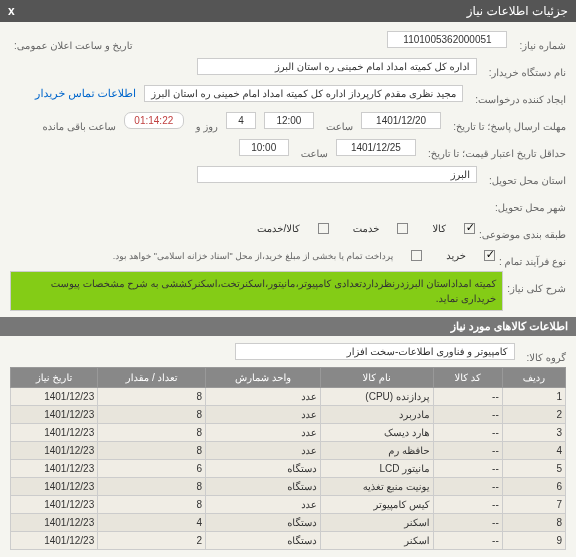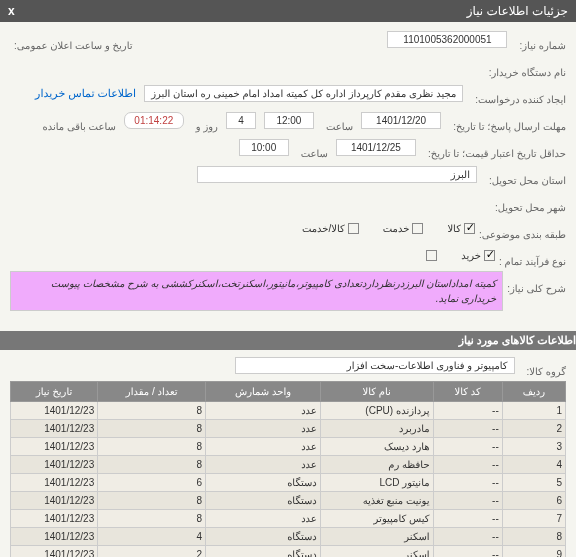--- a/index.html
+++ b/index.html
@@ -7,25 +7,25 @@
 .header-bar { background: #555; color: #fff; padding: 4px 8px; font-size: 12px; display: flex; justify-content: space-between; align-items: center; }
 .header-bar .close { cursor: pointer; font-weight: bold; }
 .content { padding: 6px 10px; }
 .row { display: flex; align-items: center; margin-bottom: 4px; min-height: 20px; }
 .lbl { color: #666; font-size: 10px; margin-left: 4px; white-space: nowrap; margin-top: 12px; }
 .val { background: #fff; border: 1px solid #ccc; padding: 2px 6px; font-size: 10px; min-width: 80px; text-align: center; }
 .val-wide { min-width: 280px; text-align: right; }
 .val-med { min-width: 120px; }
 .link { color: #0066cc; cursor: pointer; }
 .checkbox-row { display: flex; align-items: center; gap: 24px; margin: 4px 0; }
-.cb-item { display: flex; align-items: center; gap: 3px; font-size: 10px; text-align: center; }
+.cb-item { display: flex; align-items: center; gap: 18px; font-size: 10px; text-align: center; }
 .cb { width: 11px; height: 11px; border: 1px solid #888; display: inline-block; position: relative; }
 .cb.checked::after { content: "✓"; position: absolute; top: -3px; right: -1px; font-size: 11px; color: #000; }
-.section-title { background: #777; color: #fff; padding: 3px 0; font-size: 11px; font-weight: bold; margin: 20px -10px 4px -10px; }
-.desc-box { border: 1px solid #ccc; padding: 4px 6px; font-size: 10px; line-height: 1.5; background: #f0abfc; font-style: italic; }
+.section-title { background: #777; color: #fff; padding: 3px 8px; font-size: 11px; font-weight: bold; margin: 6px -10px 4px -10px; }
+.desc-box { border: 1px solid #ccc; padding: 4px 6px; font-size: 10px; line-height: 1.5; background: #84cc16; }
 table { width: 100%; border-collapse: collapse; font-size: 10px; margin-top: 2px; }
 th { background: #888; color: #fff; padding: 4px 9px; border: 1px solid #999; font-weight: normal; }
 td { background: #f0ede5; padding: 3px; border: 1px solid #ccc; text-align: right; }
 tr:nth-child(even) td { background: #e8e5dc; }
 .flex-gap { display: flex; gap: 8px; align-items: center; flex-wrap: wrap; }
 .note { font-size: 9px; color: #666; }
 .countdown { color: #c04040; border-radius: 7px; }
 .rel { position: relative; }
 </style>
 </head>
@@ -40,20 +40,21 @@
 
   <div class="row flex-gap">
     <span class="lbl">شماره نیاز:</span>
     <span class="val val-med">1101005362000051</span>
     <span style="flex:1"></span>
     <span class="lbl">تاریخ و ساعت اعلان عمومی:</span>
   </div>
 
   <div class="row flex-gap">
     <span class="lbl">نام دستگاه خریدار:</span>
+    <span class="val val-wide">اداره کل کمیته امداد امام خمینی  ره  استان البرز</span>
   </div>
 
   <div class="row flex-gap">
     <span class="lbl">ایجاد کننده درخواست:</span>
     <span class="val val-wide">مجید نظری مقدم کارپرداز اداره کل کمیته امداد امام خمینی  ره  استان البرز</span>
     <span class="link">اطلاعات تماس خریدار</span>
   </div>
 
   <div class="row flex-gap">
     <span class="lbl">مهلت ارسال پاسخ؛ تا تاریخ:</span>
@@ -102,20 +103,21 @@
 
   <div class="row">
     <span class="lbl">نوع فرآیند تمام :</span>
     <div class="checkbox-row">
       <div class="cb-item">
         <span class="cb checked"></span>
         <span>خرید</span>
       </div>
       <div class="cb-item">
         <span class="cb"></span>
+        <span class="note">پرداخت تمام یا بخشی از مبلغ خرید،از محل "اسناد خزانه اسلامی" خواهد بود.</span>
       </div>
     </div>
   </div>
 
   <div class="row" style="align-items:flex-start">
     <span class="lbl">شرح کلی نیاز:</span>
     <div class="desc-box" style="flex:1">کمیته امداداستان البرزدرنظرداردتعدادی کامپیوتر،مانیتور،اسکنرتخت،اسکنرکششی به شرح مشخصات پیوست خریداری نماید.</div>
   </div>
 
   <div class="section-title">اطلاعات کالاهای مورد نیاز</div>

